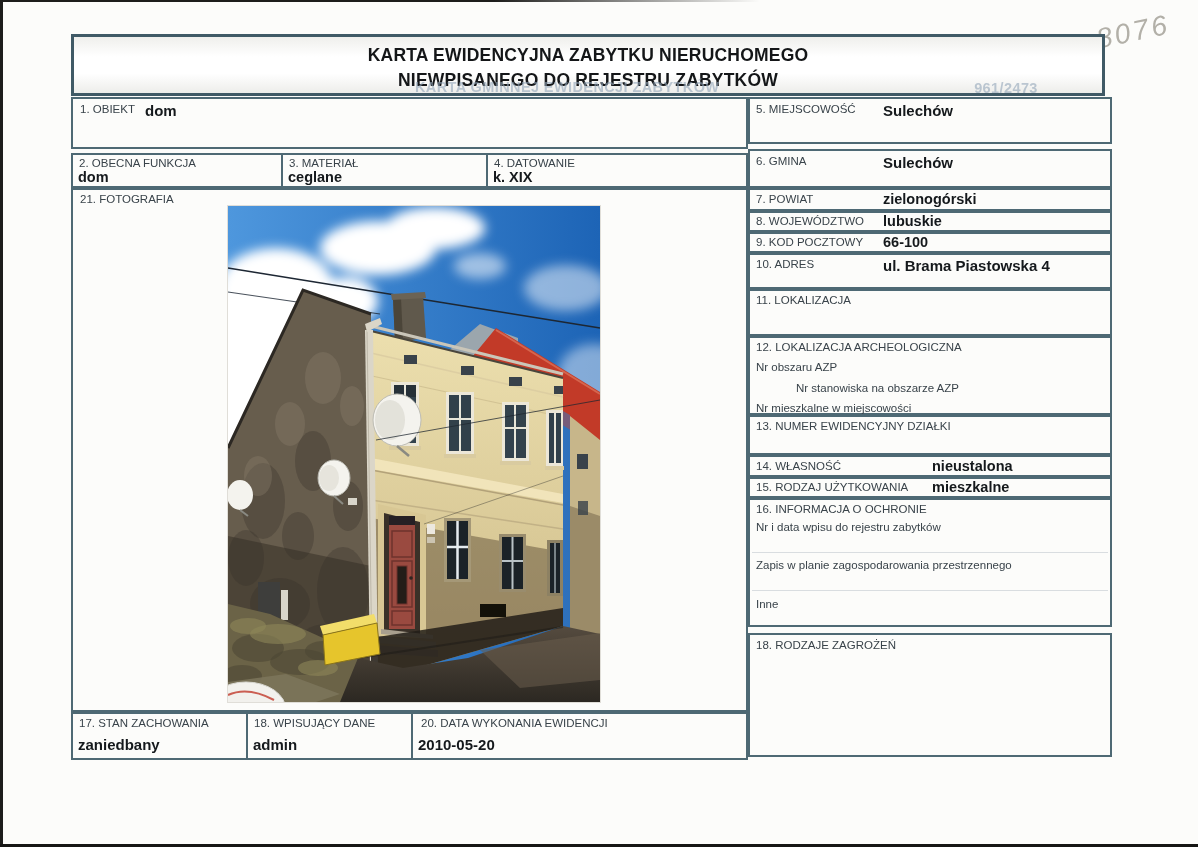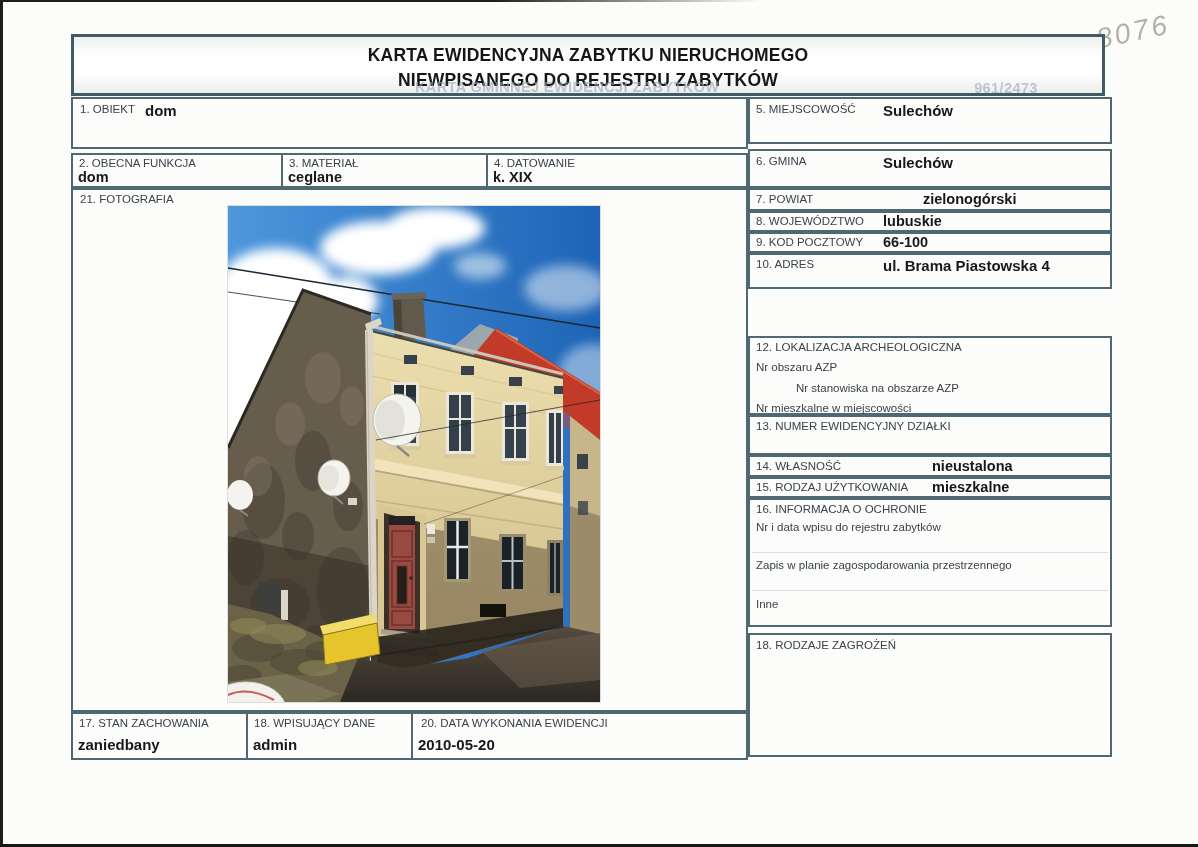--- a/index.html
+++ b/index.html
@@ -272,33 +272,36 @@
   <div class="box" style="left:748px;top:97px;width:364px;height:47px;">
     <span class="label" style="left:6px;top:4px;">5. MIEJSCOWOŚĆ</span>
     <span class="value" style="left:133px;top:3px;font-size:15px;">Sulechów</span>
   </div>
   <div class="box" style="left:748px;top:149px;width:364px;height:39px;">
     <span class="label" style="left:6px;top:4px;">6. GMINA</span>
     <span class="value" style="left:133px;top:3px;font-size:15px;">Sulechów</span>
   </div>
   <div class="box" style="left:748px;top:188px;width:364px;height:23px;">
     <span class="label" style="left:6px;top:3px;">7. POWIAT</span>
-    <span class="value" style="left:133px;top:1px;margin-left:40px;">zielonogórski</span>
+    <span class="value" style="left:133px;top:1px;">zielonogórski</span>
   </div>
   <div class="box" style="left:748px;top:211px;width:364px;height:21px;">
     <span class="label" style="left:6px;top:2px;">8. WOJEWÓDZTWO</span>
     <span class="value" style="left:133px;top:0px;">lubuskie</span>
   </div>
   <div class="box" style="left:748px;top:232px;width:364px;height:21px;">
     <span class="label" style="left:6px;top:2px;">9. KOD POCZTOWY</span>
     <span class="value" style="left:133px;top:0px;">66-100</span>
   </div>
   <div class="box" style="left:748px;top:253px;width:364px;height:36px;">
     <span class="label" style="left:6px;top:3px;">10. ADRES</span>
     <span class="value" style="left:133px;top:2px;font-size:15px;">ul. Brama Piastowska  4</span>
+  </div>
+  <div class="box" style="left:748px;top:289px;width:364px;height:47px;">
+    <span class="label" style="left:6px;top:3px;">11. LOKALIZACJA</span>
   </div>
   <div class="box" style="left:748px;top:336px;width:364px;height:79px;">
     <span class="label" style="left:6px;top:3px;">12. LOKALIZACJA ARCHEOLOGICZNA</span>
     <span class="subline" style="left:6px;top:23px;">Nr obszaru AZP</span>
     <span class="subline" style="left:6px;top:44px;margin-left:40px;">Nr stanowiska na obszarze AZP</span>
     <span class="subline" style="left:6px;top:64px;">Nr mieszkalne w miejscowości</span>
   </div>
   <div class="box" style="left:748px;top:415px;width:364px;height:40px;">
     <span class="label" style="left:6px;top:3px;">13. NUMER EWIDENCYJNY DZIAŁKI</span>
   </div>

